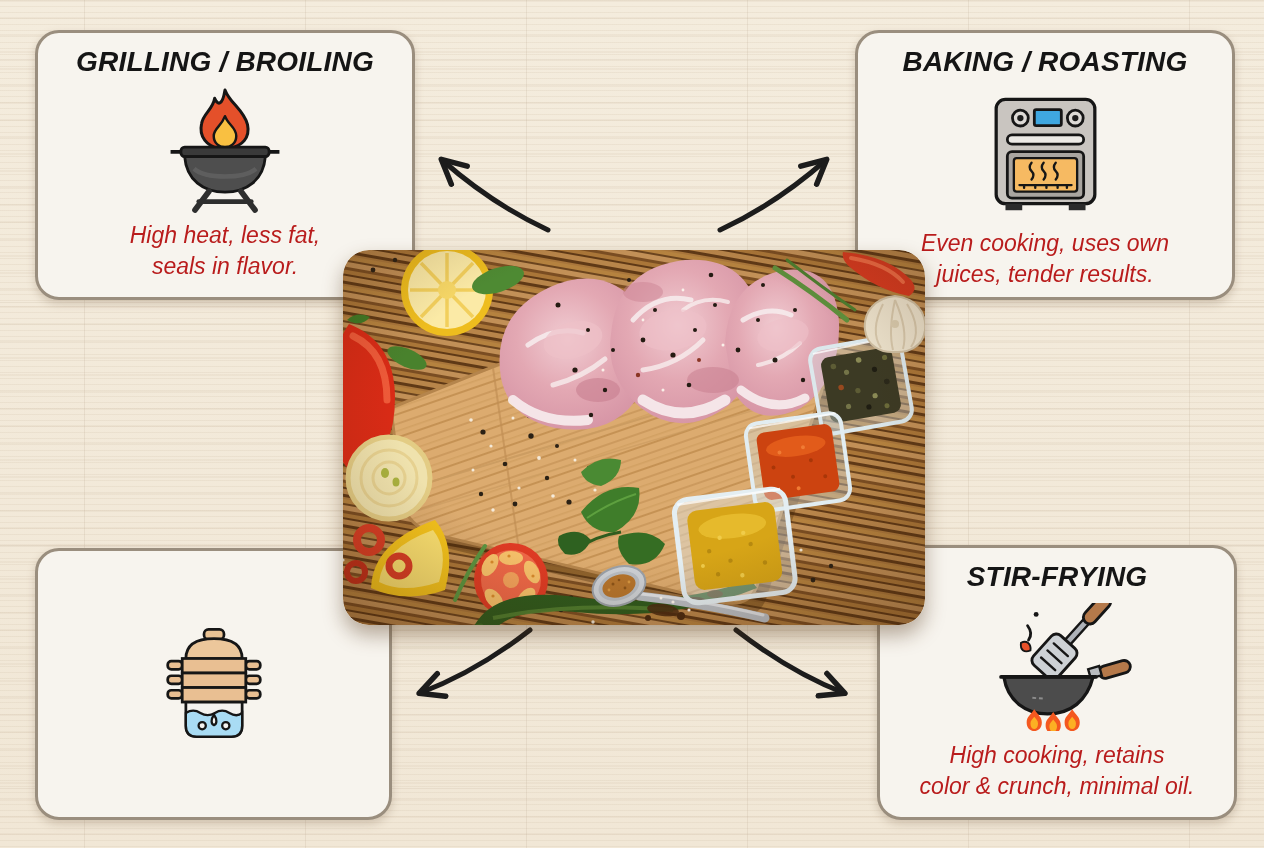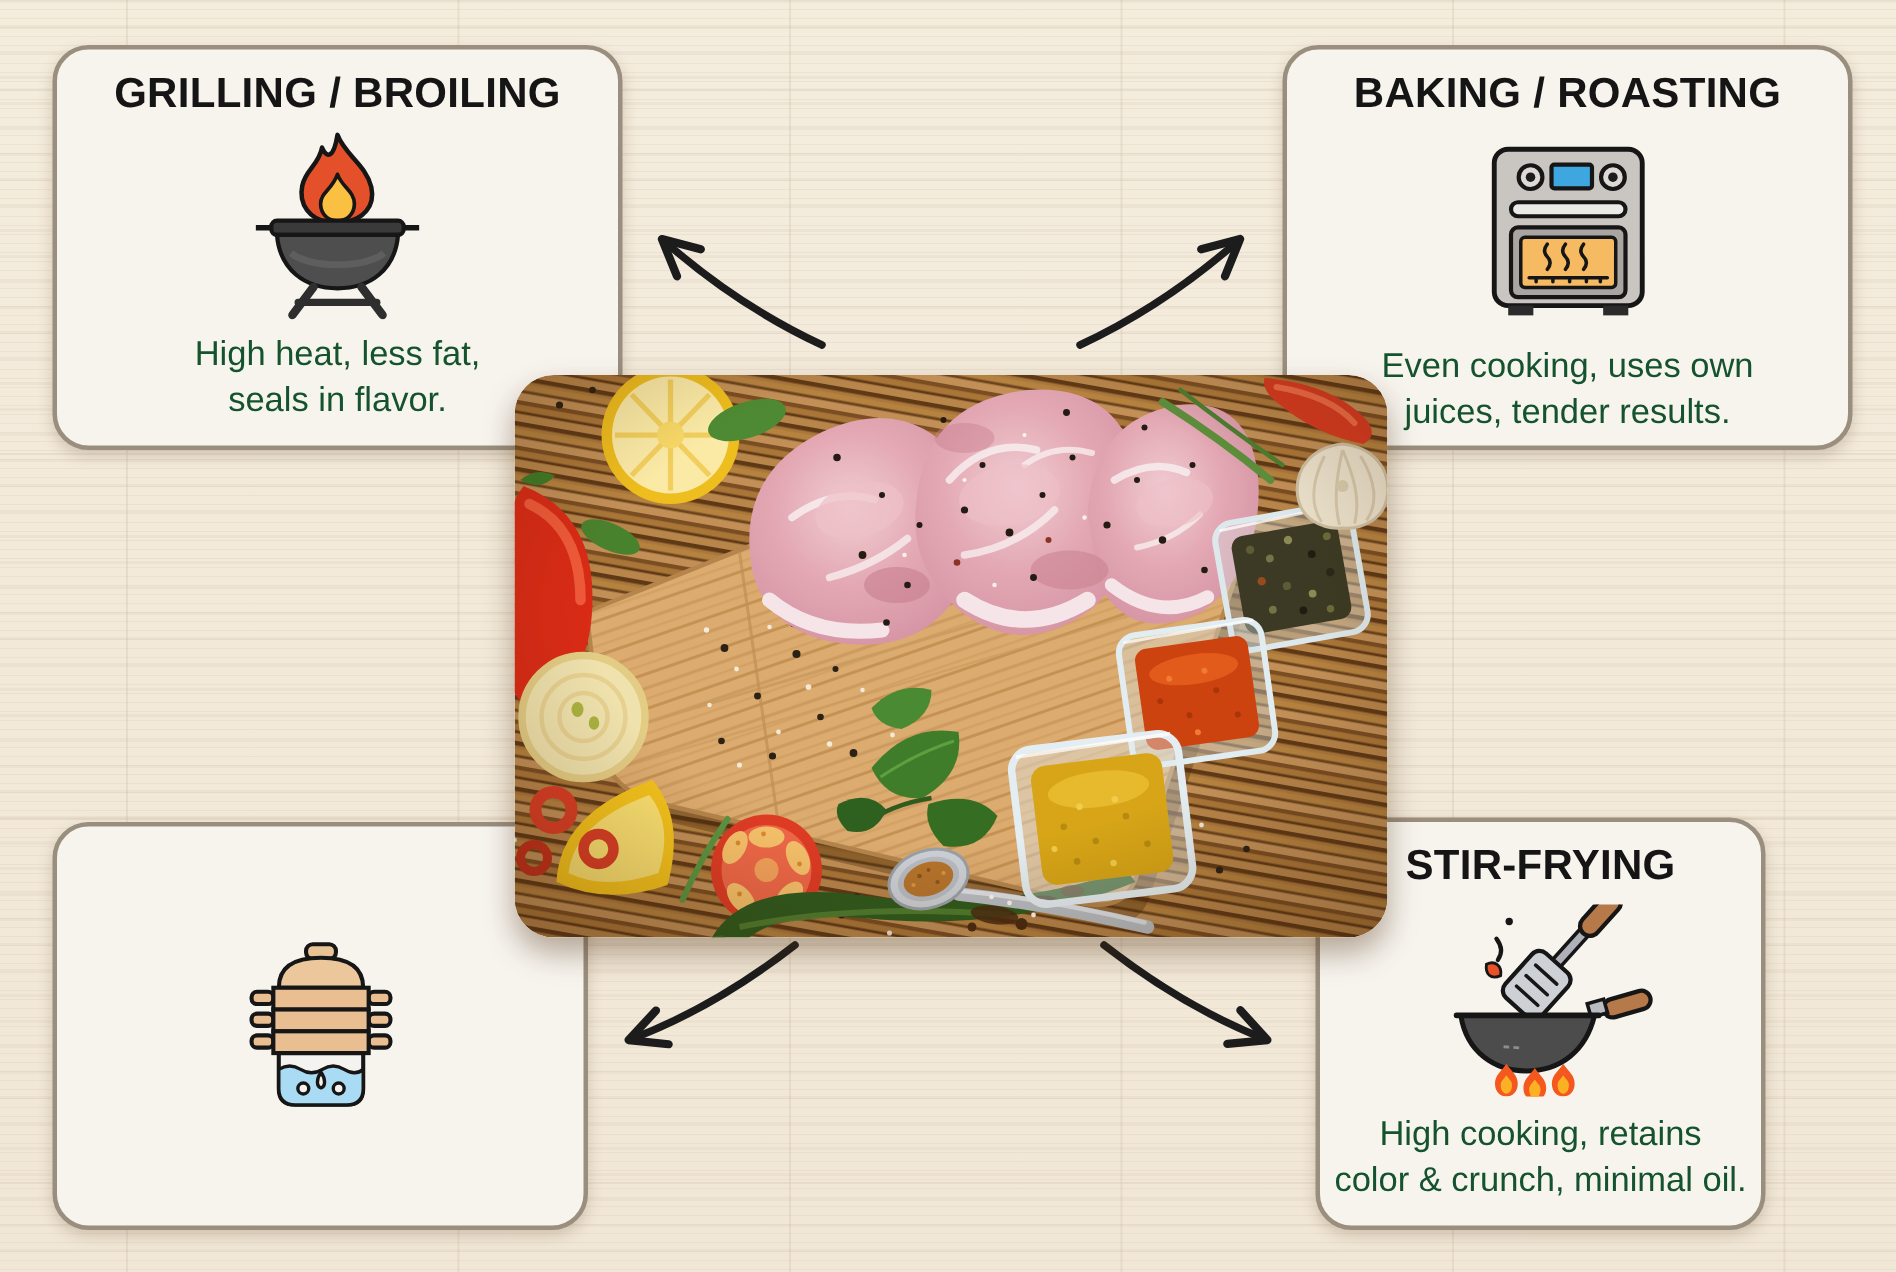--- a/index.html
+++ b/index.html
@@ -23,31 +23,32 @@
     opacity:.45;
   }
   .card{
     position:absolute;
     background:#f7f4ee;
     border:3px solid #9a8e7e;
     border-radius:24px;
     box-shadow:0 4px 9px rgba(125,100,75,.28);
     display:flex; flex-direction:column; align-items:center;
     padding:13px 8px 15px;
+    font-style:italic;
   }
   .card h2{
     font-size:28px; font-weight:700; color:#151515;
     letter-spacing:.2px; white-space:nowrap; text-align:center;
   }
   .icon-wrap{ flex:1; display:flex; align-items:center; justify-content:center; }
-  .desc{ text-align:center; font-size:23px; line-height:31px; color:#14532d; }
+  .desc{ text-align:center; font-size:23px; line-height:31px; color:#b91c1c; }
   #card-grilling{ left:35px; top:30px;  width:380px; height:270px; }
   #card-baking  { left:855px; top:30px; width:380px; height:270px;gap:12px; }
   #card-steaming{ left:35px; top:548px; width:357px; height:272px; }
-  #card-stirfry { left:877px; top:545px; width:300px; height:275px; }
+  #card-stirfry { left:877px; top:545px; width:360px; height:275px; }
   #arrows{ position:absolute; inset:0; pointer-events:none; }
   #photo{
     position:absolute; left:343px; top:250px; width:582px; height:375px;
     border-radius:26px; overflow:hidden;
     box-shadow:0 10px 20px rgba(80,50,20,.40);
   }
   #photo svg{ display:block; width:100%; height:100%; }
 </style>
 </head>
 <body>

